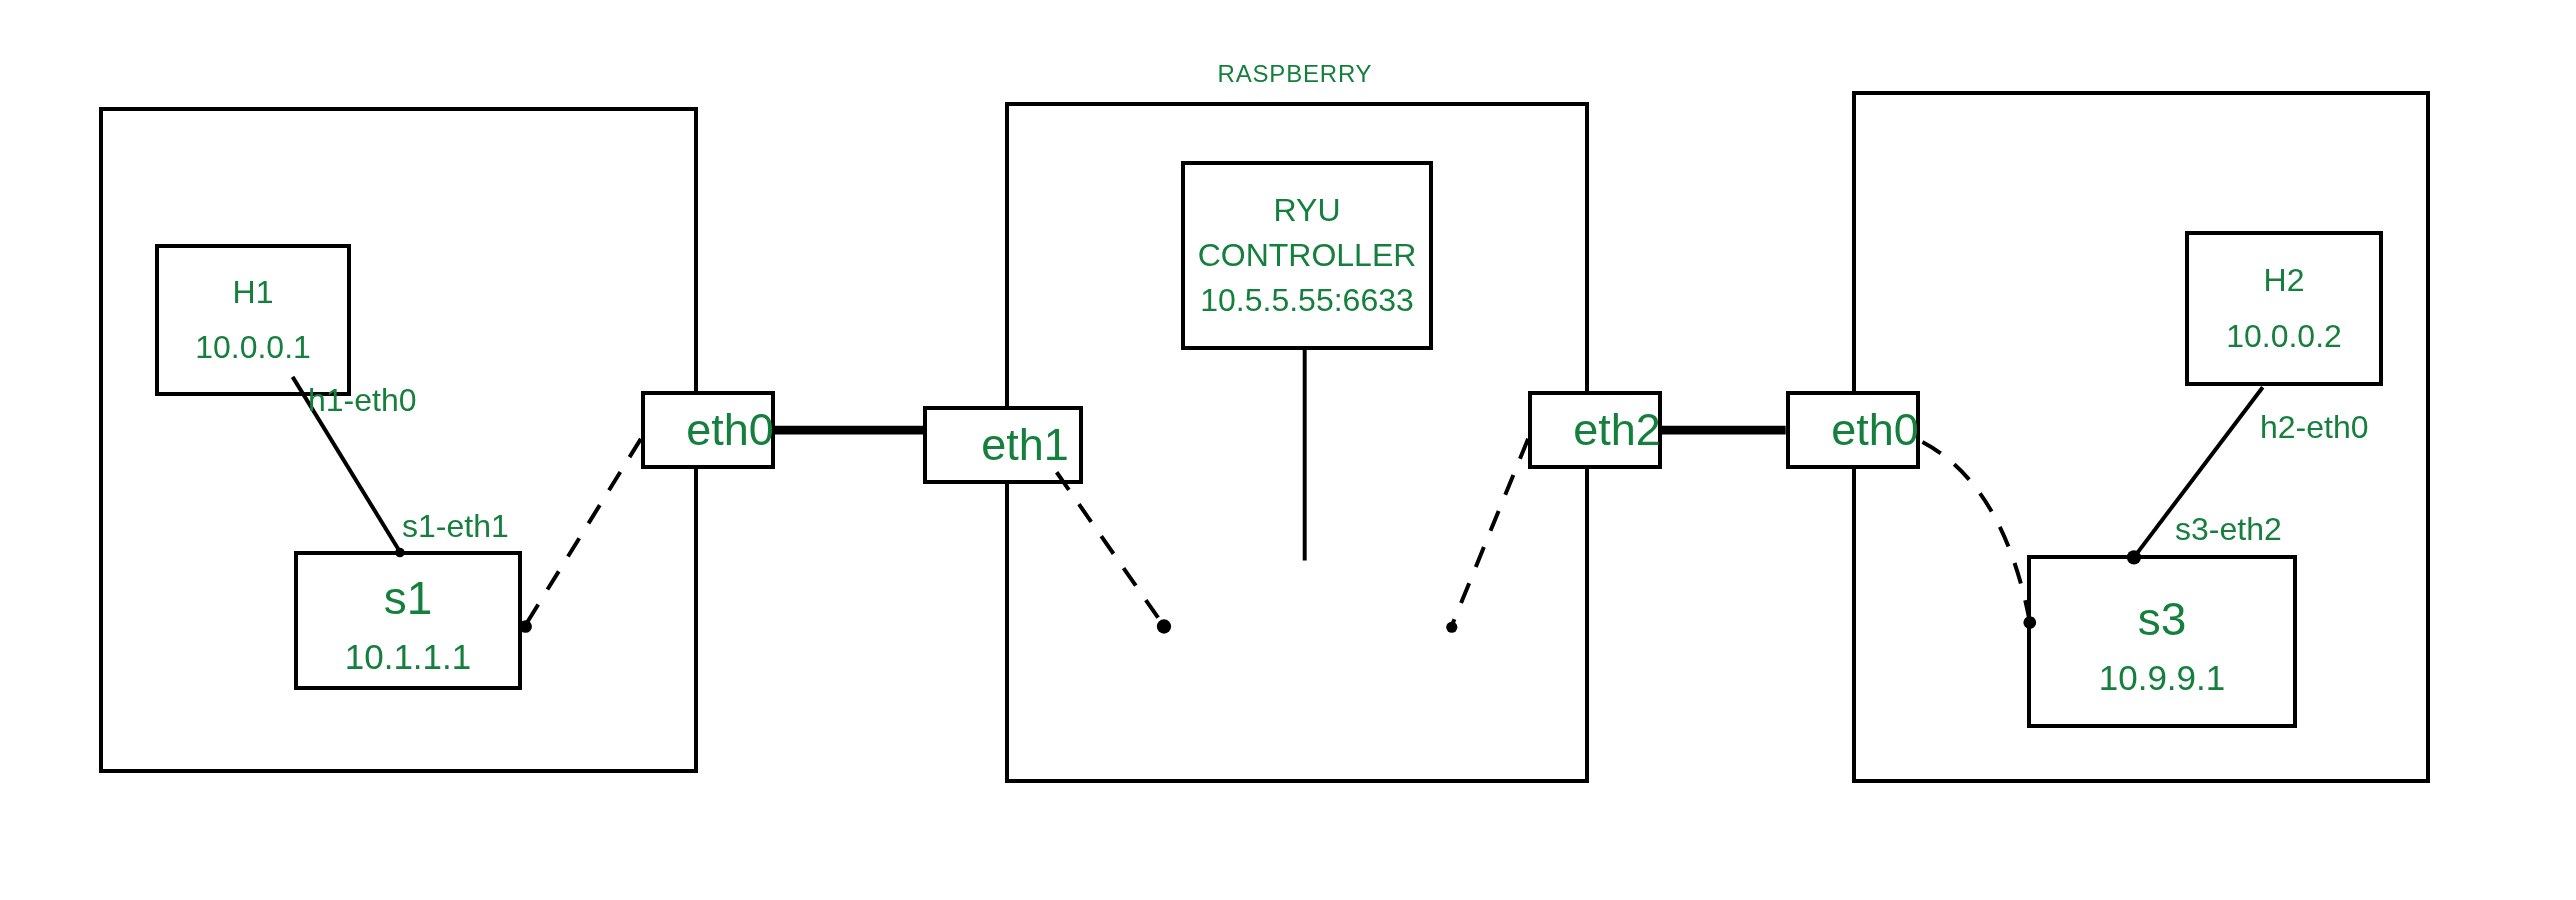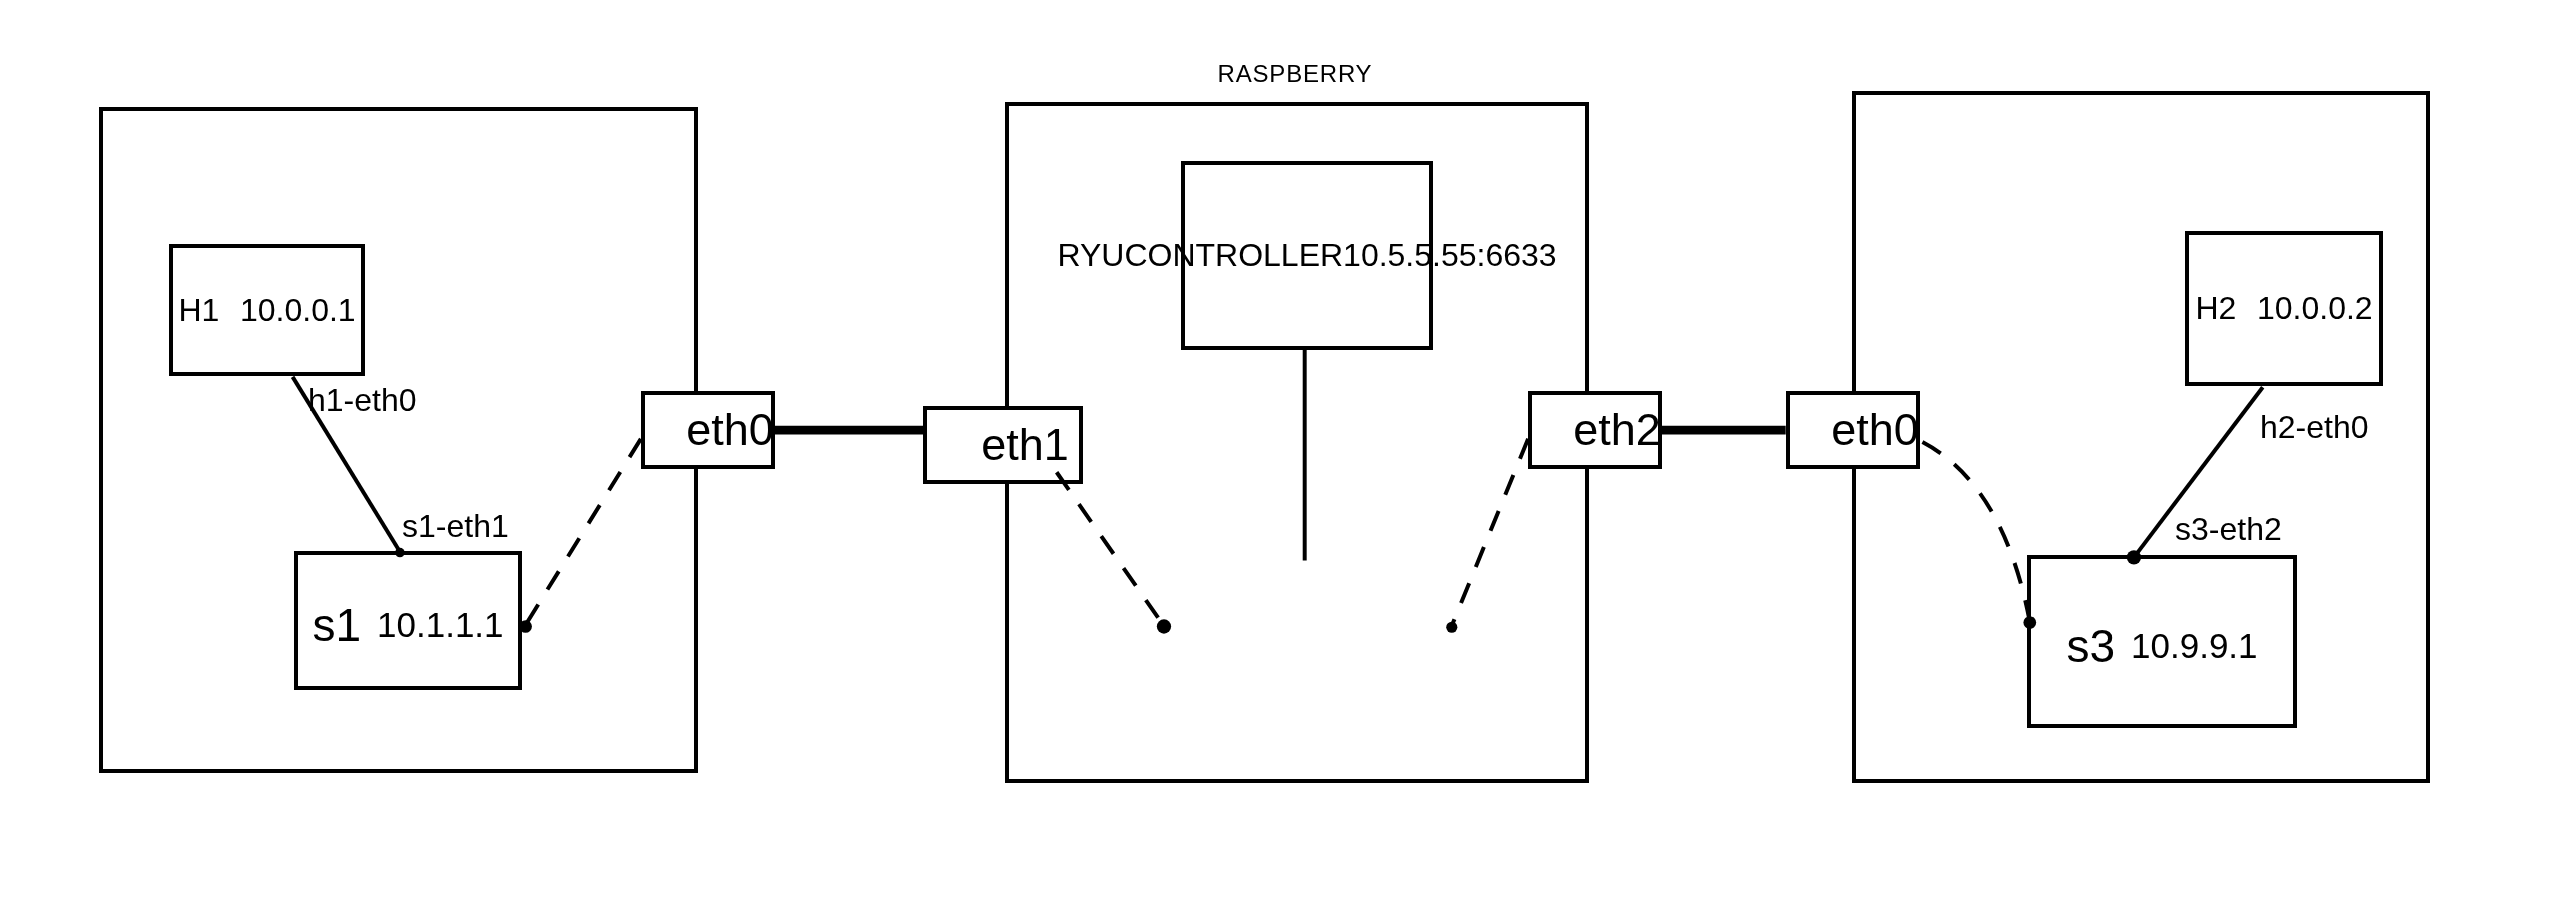--- a/index.html
+++ b/index.html
@@ -1,26 +1,26 @@
 <!DOCTYPE html>
 <html style="font-size:12.7px"><head>
 <meta charset="utf-8">
 <style>
   html,body{margin:0;padding:0;background:#ffffff;}
   .canvas{
     position:relative;width:2576px;height:900px;background:#ffffff;
-    font-family:"Liberation Sans",sans-serif;color:#000000;overflow:hidden;
+    font-family:"Liberation Sans",sans-serif;color:#15803d;overflow:hidden;
   }
   .outer-box{
     position:absolute;border:4px solid #000;box-sizing:border-box;
     background:transparent;z-index:1;
   }
   .node{
     position:absolute;box-sizing:border-box;background:#ffffff;z-index:2;
-    display:flex;align-items:center;justify-content:center;
+    display:flex;flex-direction:column;align-items:center;justify-content:center;
     text-align:center;
   }
   .host{border:4px solid #000;gap:20.7px;}
   .switch{border:4.8px solid #000;gap:16px;padding-top:8px;}
   .controller{border:4px solid #000;gap:0;}
   .host-line{font-size:32px;line-height:35px;}
   .switch-name{font-size:46px;line-height:48px;}
   .switch-ip{font-size:35px;line-height:38px;}
   .ryu-line{font-size:32px;line-height:45px;}
   .eth{
@@ -37,21 +37,21 @@
     position:absolute;font-size:32px;line-height:35px;white-space:nowrap;z-index:4;
   }
   .title-label{
     position:absolute;left:1164px;top:60px;width:262px;text-align:center;
     font-size:24px;letter-spacing:0.8px;z-index:4;
   }
   
   .box-left   {left:99px;  top:107px; width:599px; height:666px;}
   .box-middle {left:1005px; top:102px; width:584px; height:681px;}
   .box-right  {left:1852px; top:91px; width:578px; height:692px;}
-  .node-h1 {left:169px;  top:244px; width:196px; height:132px;}
+  .node-h1 {left:155px;  top:244px; width:196px; height:152px;}
   .node-s1 {left:294px;  top:551px; width:228px; height:139px;}
   .node-ryu{left:1181px; top:161px; width:252px; height:189px;}
   .node-s2 {left:1165px; top:559px; width:284px; height:135px;}
   .node-h2 {left:2185px; top:231px; width:198px; height:155px;}
   .node-s3 {left:2027px; top:555px; width:270px; height:173px;text-align:right;}
   .eth0-left {left:641px;  top:391px; width:134px; height:78px;}
   .eth1-mid  {left:923px; top:406px; width:160px; height:78px;}
   .eth2-mid  {left:1528px; top:391px; width:134px; height:78px;}
   .eth0-right{left:1786px; top:391px; width:134px; height:78px;}
   .lbl-h1eth0{left:308px;  top:383px;}

